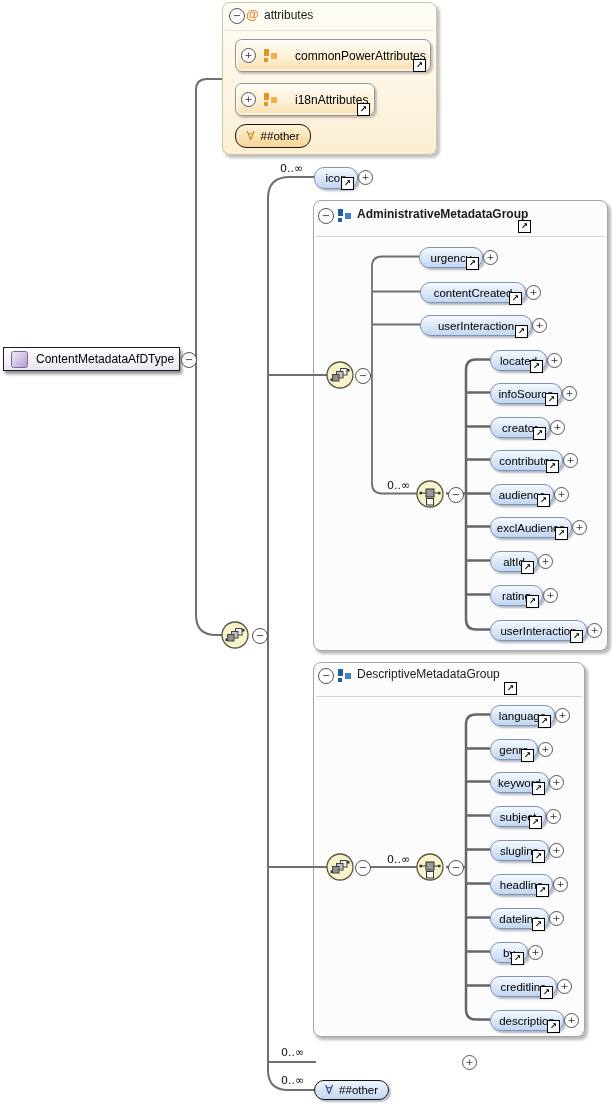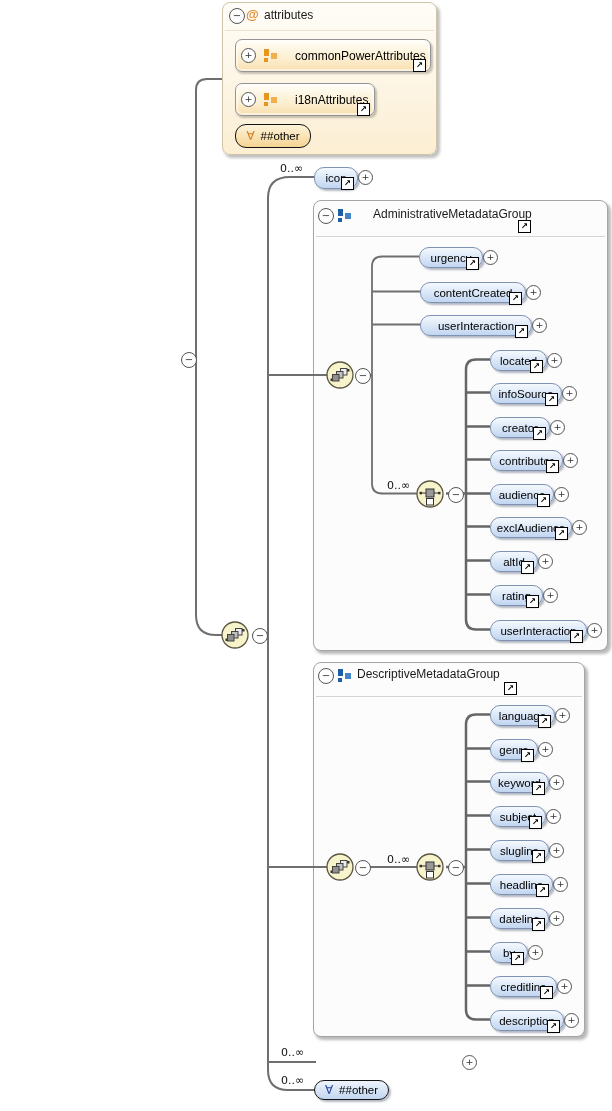--- a/index.html
+++ b/index.html
@@ -74,21 +74,21 @@
 
 <div id="canvas">
 
   <div class="gpanel" style="left:313px;top:200px;width:295px;height:451px;">
     <div class="minusb" style="left:4px;top:7px;">−</div>
     <svg class="gicon" style="left:24px;top:8px;" width="13" height="14" viewBox="0 0 13 14">
       <rect x="0" y="0" width="5" height="7" fill="#1d5fa6"></rect>
         <rect x="0" y="9" width="4" height="4" fill="#1d5fa6"></rect>
         <rect x="7" y="4" width="6" height="6" fill="#4584c4"></rect>
     </svg>
-    <div class="gtitle" style="left:59px;top:6px;">AdministrativeMetadataGroup</div>
+    <div class="gtitle" style="left:43px;top:6px;font-weight:bold;">AdministrativeMetadataGroup</div>
     <div class="ilink" style="left:204px;top:19px;">↗</div>
     <div class="gsep" style="top:35px;"></div>
   </div>
 
   <div class="gpanel" style="left:313px;top:662px;width:272px;height:375px;">
     <div class="minusb" style="left:4px;top:5px;">−</div>
     <svg class="gicon" style="left:24px;top:6px;" width="13" height="14" viewBox="0 0 13 14">
       <rect x="0" y="0" width="5" height="7" fill="#1d5fa6"></rect>
         <rect x="0" y="9" width="4" height="4" fill="#1d5fa6"></rect>
         <rect x="7" y="4" width="6" height="6" fill="#4584c4"></rect>
@@ -162,20 +162,24 @@
       <span class="albl">i18nAttributes</span>
       <div class="ilink" style="right:4px;top:19px;">↗</div>
     </div>
 
     <div class="wild wild-orange" style="left:12px;top:121px;width:76px;height:24px;">
       <span class="anyg o">∀</span>
       <span>##other</span>
     </div>
   </div>
 
+  <div class="rootel">
+    <div class="rooticon"></div>
+    <span class="rootlbl">ContentMetadataAfDType</span>
+  </div>
   <div class="minusb" style="left:181px;top:352px;">−</div>
 
   <div class="comp" style="left:221px;top:621px;">
     <svg width="28" height="28" viewBox="0 0 28 28">
       <circle cx="14" cy="14" r="13" fill="#f7f3ca" stroke="#5a5540" stroke-width="1.3"></circle>
       <line x1="6" y1="19" x2="22" y2="9" stroke="#333" stroke-width="1"></line>
       <rect x="4.5" y="17.5" width="2.5" height="2.5" fill="#333"></rect>
         <rect x="21" y="8" width="2.5" height="2.5" fill="#333"></rect>
       <rect x="14.5" y="7.5" width="6.5" height="6.5" fill="#ececec" stroke="#444"></rect>
       <rect x="10.5" y="10.5" width="6.5" height="6.5" fill="#c0c0c0" stroke="#444"></rect>

